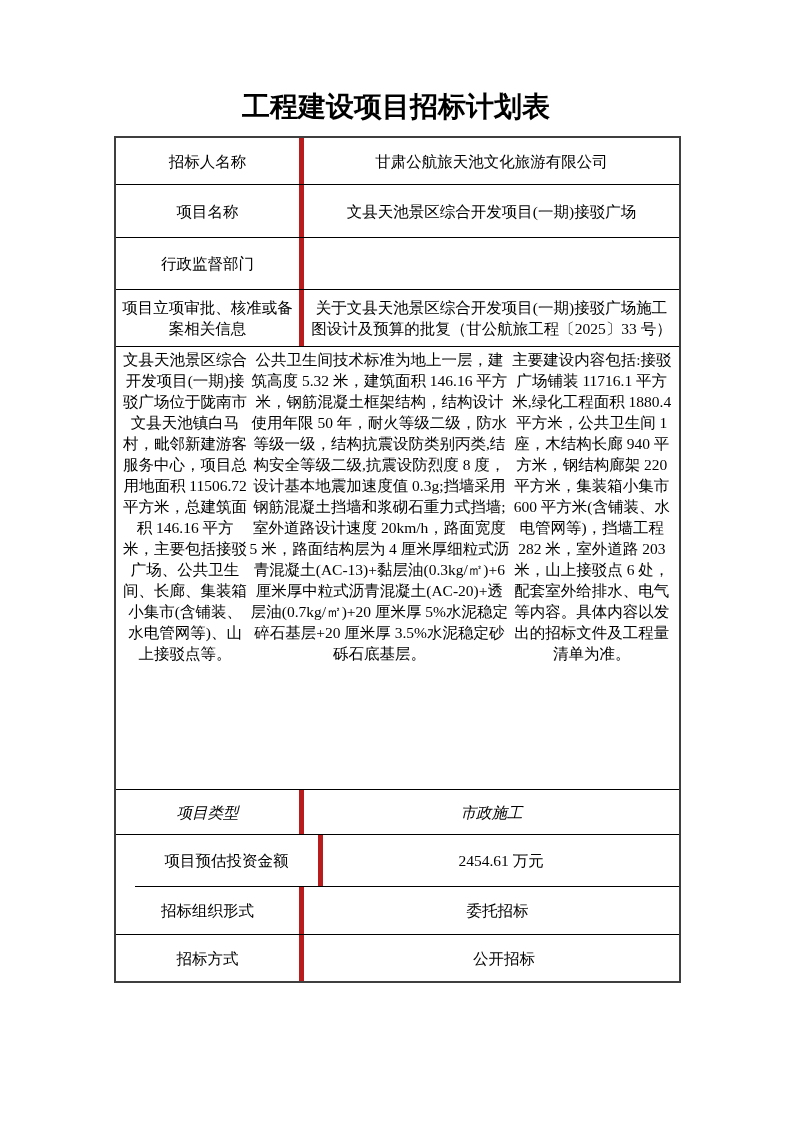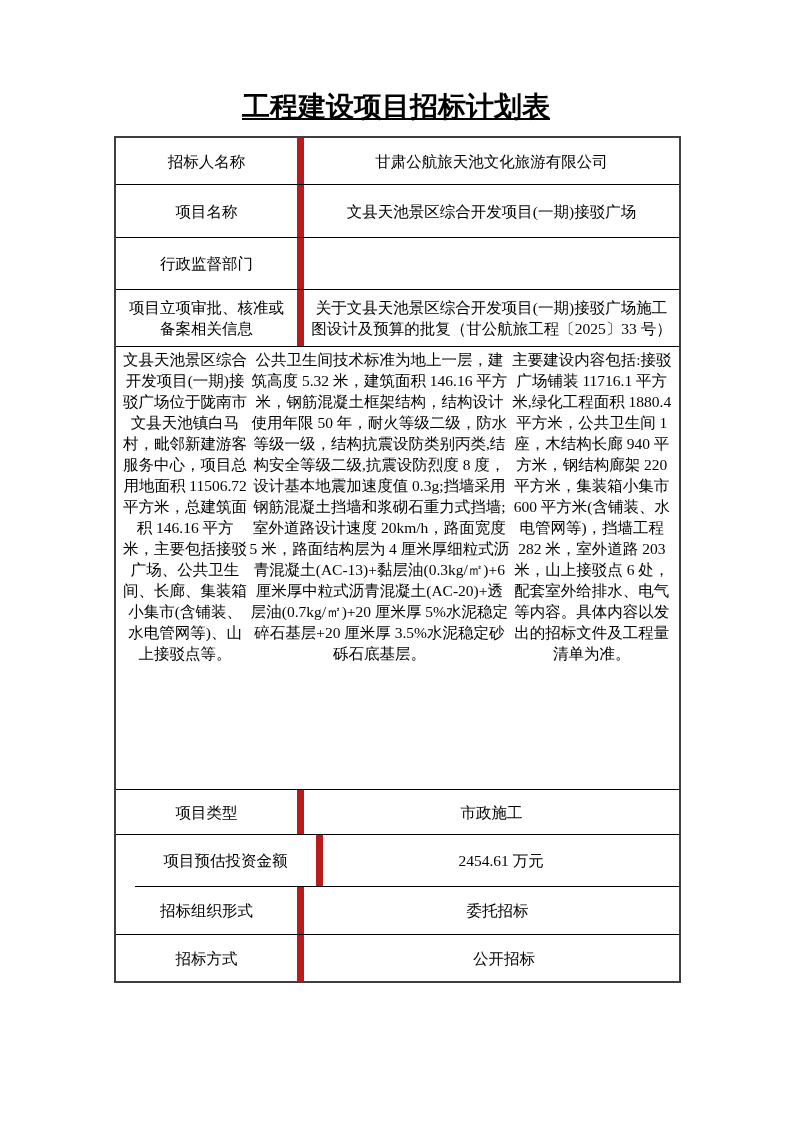--- a/index.html
+++ b/index.html
@@ -14,46 +14,45 @@
   .page { position: relative; width: 792px; height: 1121px; }
   .doc-title {
     margin: 0;
     padding-top: 90px;
     text-align: center;
     font-family: "Liberation Sans", "DejaVu Sans", sans-serif;
     font-weight: 700;
     font-size: 28px;
     line-height: 34px;
     color: #000;
-    text-decoration: underline;
   }
   .table {
     position: absolute;
     left: 114px; top: 136px;
     width: 567px;
     border: 2px solid #3f3f3f;
     box-sizing: border-box;
     background: #fff;
   }
   .row { display: flex; border-bottom: 1px solid #000; box-sizing: border-box; }
   .row:last-child { border-bottom: none; gap: 25px; }
   .cell {
     display: flex; align-items: center; justify-content: center;
     text-align: center;
     padding: 2px 6px;
     box-sizing: border-box;
   }
-  .cell.label { width: 188px; border-right: 7px solid #b91c1c; flex: none; }
+  .cell.label { width: 188px; border-right: 5px solid #b91c1c; flex: none; }
   .cell.value { flex: 1; }
   .r1 { height: 47px; }
   .r2 { height: 53px; justify-content: flex-end; }
   .r3 { height: 52px; }
   .r4 { height: 57px; justify-content: space-between; }
   .r5 { height: 443px; }
-  .r6 { height: 45px; }
+  .r6 { height: 45px; font-style: italic; }
   .r7 { height: 52px; margin-left: 19px; }
   .r8 { height: 48px; gap: 12px; }
   .r9 { height: 46px; }
   .cell.overview {
     flex-direction: row;
     justify-content: center;
     align-items: stretch;
   }
   .cell.overview p { margin: 0; line-height: 21px; text-align: center; }
 </style>

